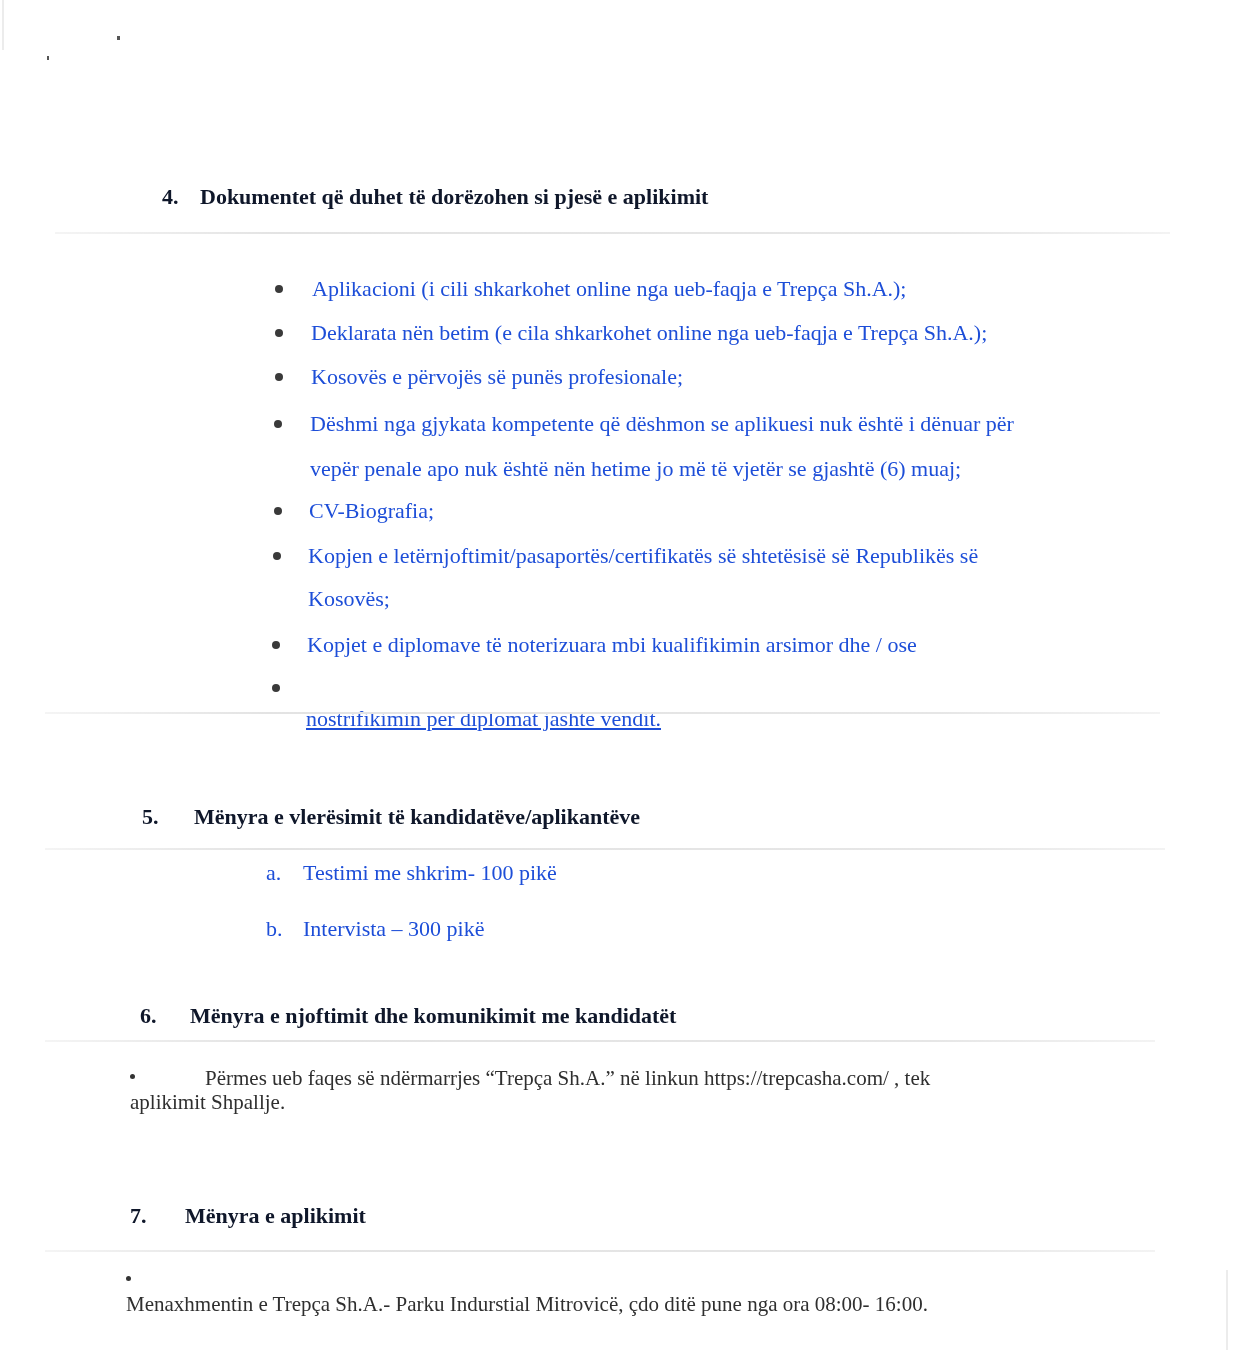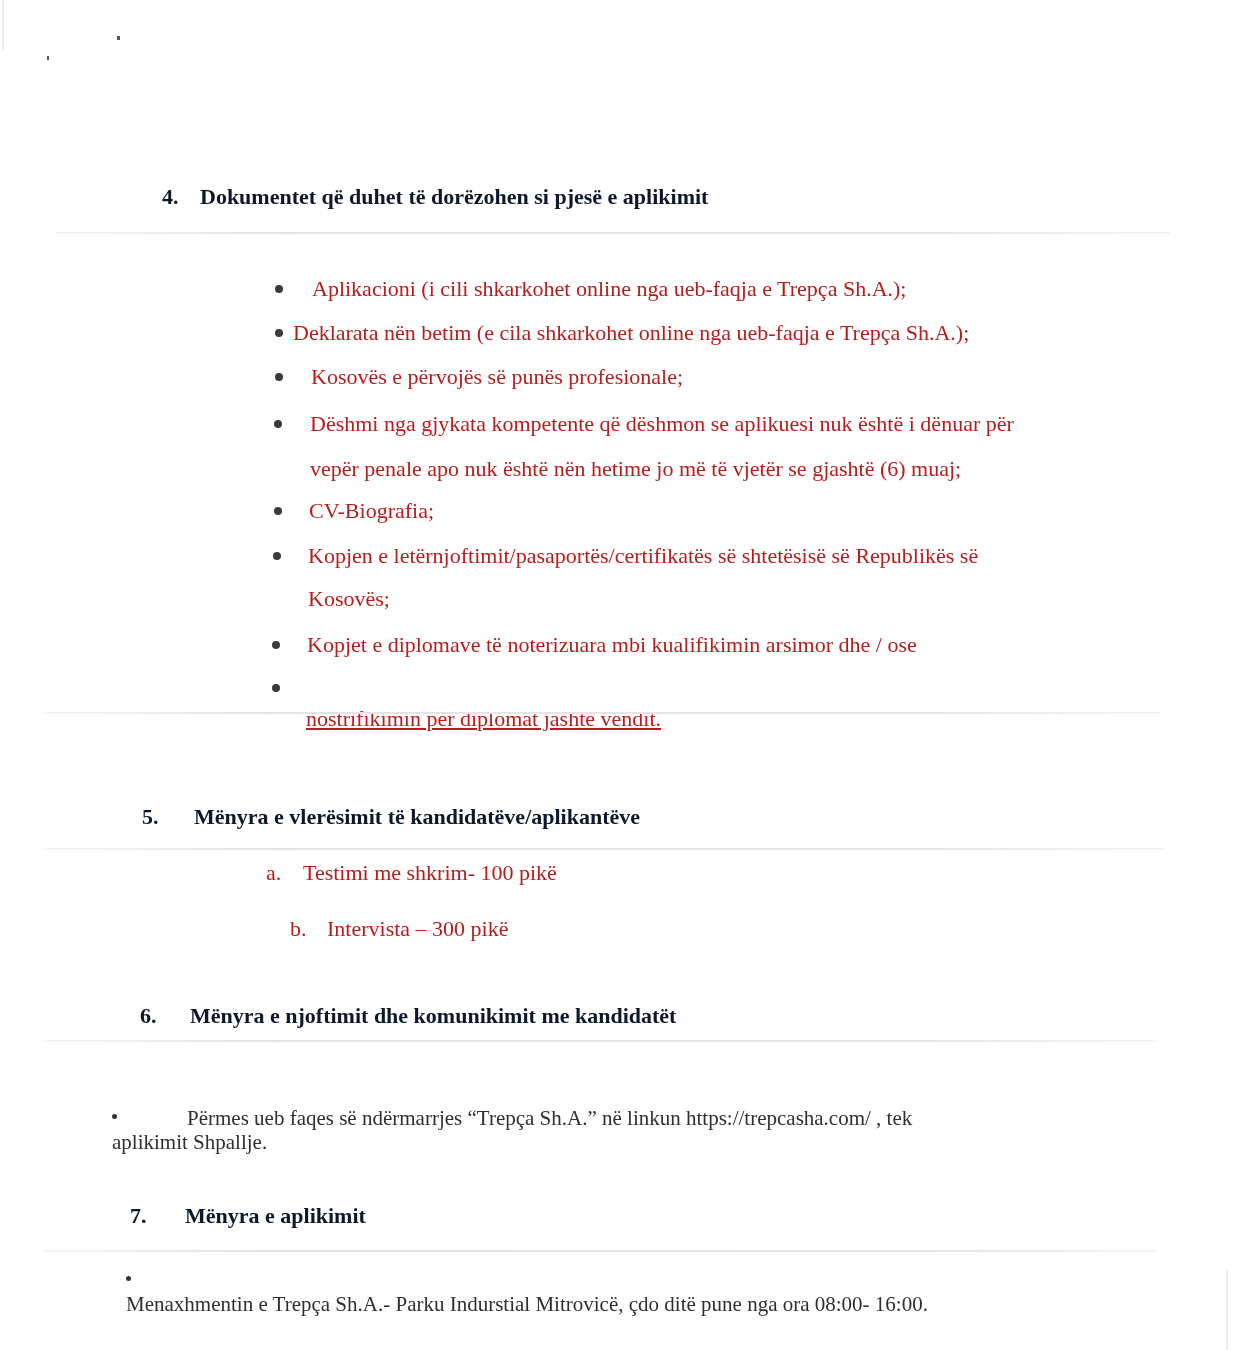--- a/index.html
+++ b/index.html
@@ -31,21 +31,21 @@
       white-space: nowrap;
       color: #0f172a;
     }
     .heading .num {
       display: inline-block;
     }
     .bullet-item {
       position: absolute;
       font-size: 22px;
       white-space: nowrap;
-      color: #b91c1c;
+      color: #1d4ed8;
     }
     .bullet-dot {
       position: absolute;
       width: 8px;
       height: 8px;
       border-radius: 50%;
       background: #3a3a3a;
     }
     .para {
       position: absolute;
@@ -81,21 +81,21 @@
 
 <div class="heading" style="left:162px;top:184px;">
   <span class="num" style="width:38px;">4.</span><span>Dokumentet që duhet të dorëzohen si pjesë e aplikimit</span>
 </div>
 <div class="rule" style="left:55px;top:232px;width:1115px;"></div>
 
 <div class="bullet-dot" style="left:275px;top:285px;"></div>
 <div class="bullet-item" style="left:312px;top:276px;">Aplikacioni (i cili shkarkohet online nga ueb-faqja e Trepça Sh.A.);</div>
 
 <div class="bullet-dot" style="left:275px;top:329px;"></div>
-<div class="bullet-item" style="left:293px;top:320px;">Deklarata nën betim (e cila shkarkohet online nga ueb-faqja e Trepça Sh.A.);</div>
+<div class="bullet-item" style="left:311px;top:320px;">Deklarata nën betim (e cila shkarkohet online nga ueb-faqja e Trepça Sh.A.);</div>
 
 <div class="bullet-dot" style="left:275px;top:373px;"></div>
 <div class="bullet-item" style="left:311px;top:364px;">Kosovës e përvojës së punës profesionale;</div>
 
 <div class="bullet-dot" style="left:274px;top:420px;"></div>
 <div class="bullet-item" style="left:310px;top:411px;">Dëshmi nga gjykata kompetente që dëshmon se aplikuesi nuk është i dënuar për</div>
 <div class="bullet-item" style="left:310px;top:456px;">vepër penale apo nuk është nën hetime jo më të vjetër se gjashtë (6) muaj;</div>
 
 <div class="bullet-dot" style="left:274px;top:507px;"></div>
 <div class="bullet-item" style="left:309px;top:498px;">CV-Biografia;</div>
@@ -113,30 +113,30 @@
 <div class="rule" style="left:45px;top:712px;width:1115px;"></div>
 
 <div class="heading" style="left:142px;top:804px;">
   <span class="num" style="width:52px;">5.</span><span>Mënyra e vlerësimit të kandidatëve/aplikantëve</span>
 </div>
 <div class="rule" style="left:45px;top:848px;width:1120px;"></div>
 
 <div class="bullet-item" style="left:266px;top:860px;">
   <span style="display:inline-block;width:37px;">a.</span><span>Testimi me shkrim- 100 pikë</span>
 </div>
-<div class="bullet-item" style="left:266px;top:916px;margin-left:24px;">
+<div class="bullet-item" style="left:266px;top:916px;">
   <span style="display:inline-block;width:37px;">b.</span><span>Intervista – 300 pikë</span>
 </div>
 
 <div class="heading" style="left:140px;top:1003px;">
   <span class="num" style="width:50px;">6.</span><span>Mënyra e njoftimit dhe komunikimit me kandidatët</span>
 </div>
 <div class="rule" style="left:45px;top:1040px;width:1110px;"></div>
 
-<div class="para" style="left:112px;top:1066px;margin-top:40px;">
+<div class="para" style="left:130px;top:1066px;">
   <div><span class="small-dot"></span><span>Përmes ueb faqes së ndërmarrjes “Trepça Sh.A.” në linkun https://trepcasha.com/ , tek</span></div>
   <div>aplikimit Shpallje.</div>
 </div>
 
 <div class="heading" style="left:130px;top:1203px;">
   <span class="num" style="width:55px;">7.</span><span>Mënyra e aplikimit</span>
 </div>
 <div class="rule" style="left:45px;top:1250px;width:1110px;"></div>
 
 <div class="para" style="left:126px;top:1268px;">

